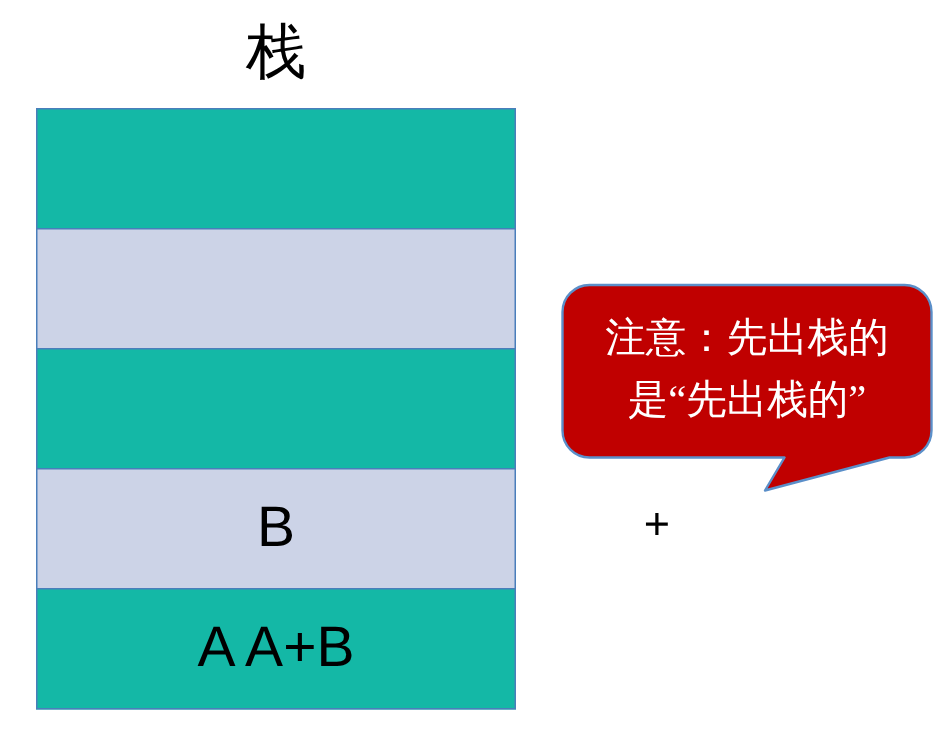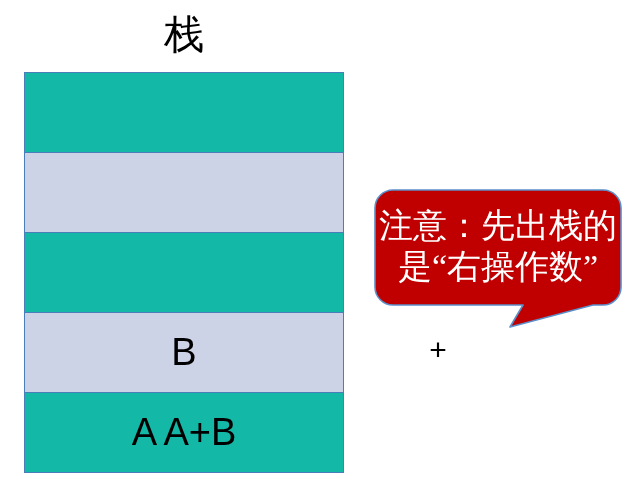--- a/index.html
+++ b/index.html
@@ -79,21 +79,21 @@
   }
   #callout-text {
     position:absolute;
     left:0; top:0;
     width:254px; height:119px;
     display:flex;
     flex-direction:column;
     align-items:center;
     justify-content:center;
     font-family:"Liberation Serif", serif;
-    font-size:34px;
+    font-size:27px;
     line-height:41px;
     color:#ffffff;
     white-space:nowrap;
     pointer-events:none;
   }
   #callout-text .line { display:block; }
 </style>
 </head>
 <body>
 
@@ -121,17 +121,17 @@
                A 18 18 0 0 1 232 119
                L 222 119
                L 139 141
                L 152 119
                L 22 119
                A 18 18 0 0 1 4 101
                Z" fill="#c00000" stroke="#5b8fc9" stroke-width="1.6" stroke-linejoin="round"></path>
     </svg>
     <div id="callout-text">
       <span class="line">注意：先出栈的</span>
-      <span class="line">是“右操作数”</span>
+      <span class="line">是“先出栈的”</span>
     </div>
   </div>
 
 </div>
 
 </body></html>

